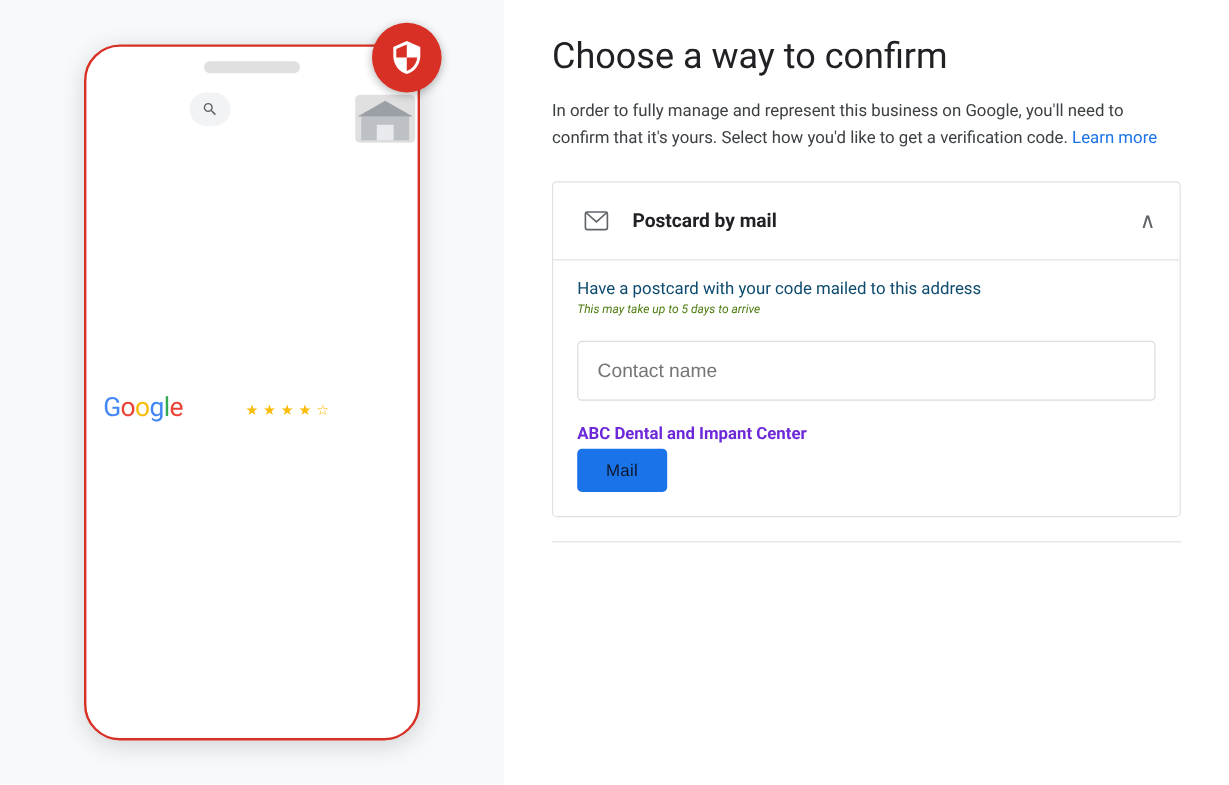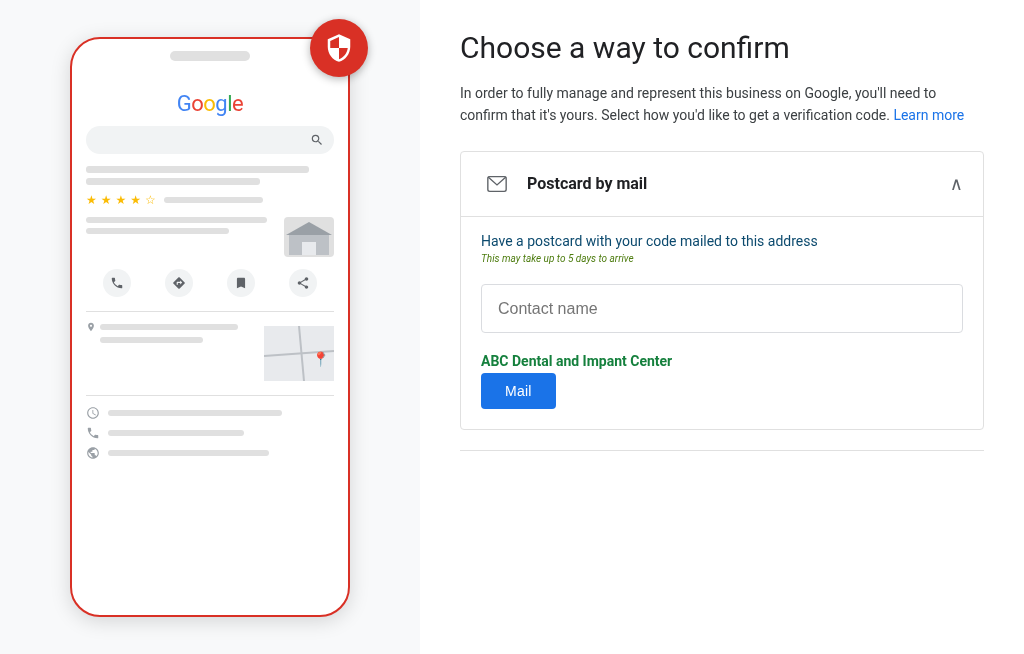--- a/index.html
+++ b/index.html
@@ -68,23 +68,22 @@
       height: 10px;
       background: #e0e0e0;
       border-radius: 5px;
       margin: 12px auto 8px;
     }
 
     .phone-content {
       flex: 1;
       padding: 8px 14px;
       display: flex;
-      flex-direction: column;
+      flex-direction: row;
       gap: 6px;
-      margin-top: 14px;
     }
 
     
     .google-logo-row {
       display: flex;
       align-items: center;
       justify-content: center;
       margin-bottom: 4px;
     }
 
@@ -353,34 +352,34 @@
       outline: none;
       font-size: 16px;
       color: #9aa0a6;
       background: transparent;
     }
 
     
     .business-name {
       font-size: 14px;
       font-weight: 700;
-      color: #15803d;
+      color: #6d28d9;
       margin-bottom: 4px;
     }
 
     .business-address {
       font-size: 14px;
       color: #5f6368;
       margin-bottom: 20px;
     }
 
     
     .mail-button {
       background: #1a73e8;
-      color: #ffffff;
+      color: #0f172a;
       border: none;
       border-radius: 4px;
       padding: 10px 24px;
       font-size: 14px;
       font-weight: 500;
       cursor: pointer;
       letter-spacing: 0.25px;
     }
 
     

